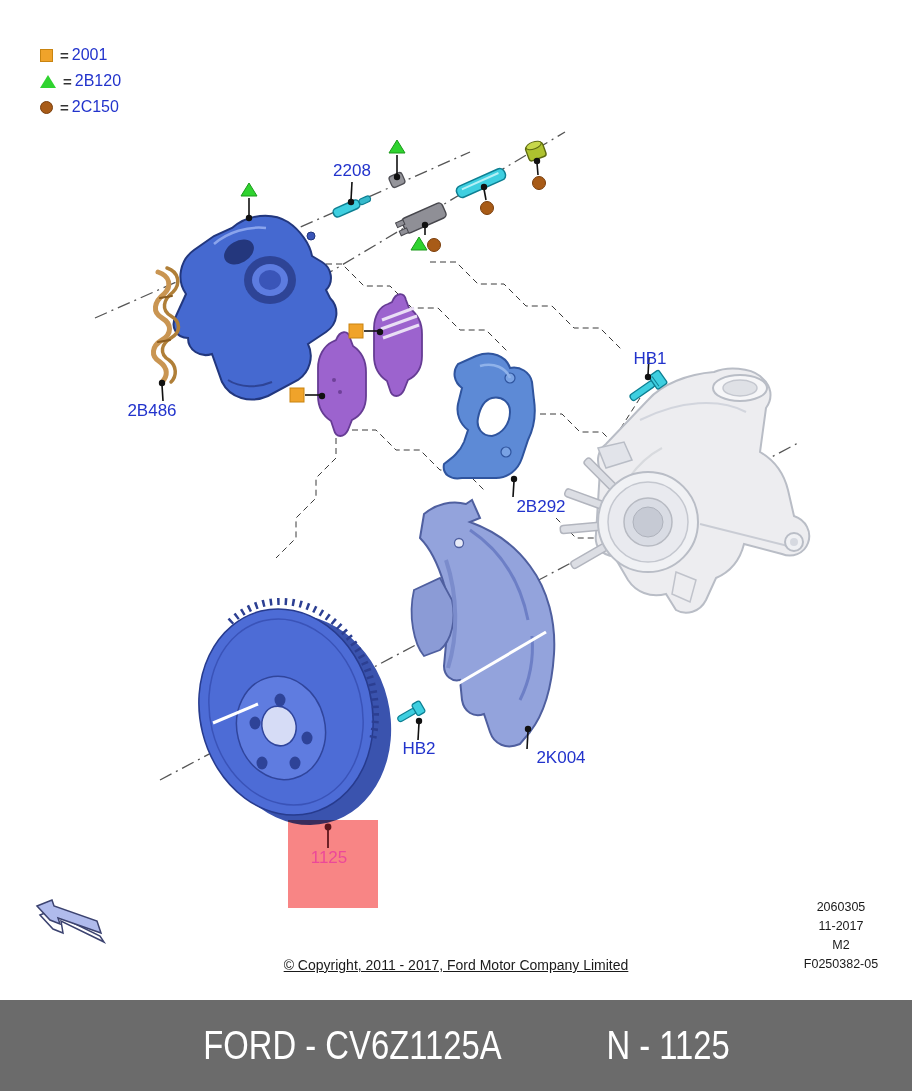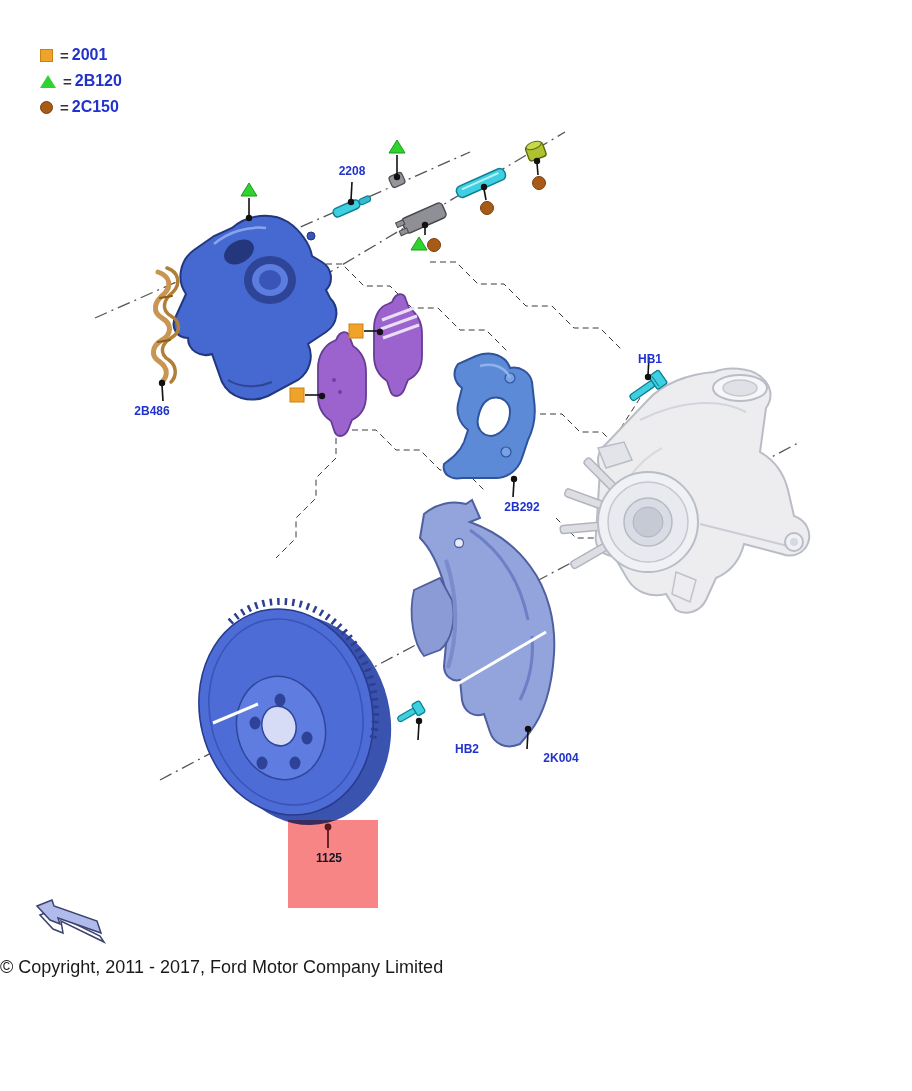--- a/index.html
+++ b/index.html
@@ -12,38 +12,38 @@
 
   
   .legend { position:absolute; left:40px; top:42px; }
   .legend-row { display:flex; align-items:center; height:26px; }
   .mk { display:inline-block; margin-right:7px; }
   .mk-square { width:13px; height:13px; background:#f0a32a; border:1px solid #c98410; }
   .mk-triangle { width:0; height:0; border-left:8px solid transparent;
                  border-right:8px solid transparent; border-bottom:13px solid #2fd32f; }
   .mk-circle { width:13px; height:13px; border-radius:50%; background:#a85b17; border:1px solid #7a3e0c; }
   .legend-eq { color:#333; font-weight:bold; font-size:15px; margin-right:3px; }
-  .legend-code { color:#2233cc; font-weight:bold; font-size:16px; }
+  .legend-code { color:#2233cc; font-weight:normal; font-size:16px; }
 
   
   .part-label {
     position:absolute; transform:translate(-50%,-50%);
-    color:#2233cc; font-weight:bold; font-size:12px; white-space:nowrap;
+    color:#2233cc; font-weight:normal; font-size:17px; white-space:nowrap;
     cursor:pointer;
   }
-  .part-label.highlighted { color:#0f172a;text-align:right; }
+  .part-label.highlighted { color:#ec4899;text-align:right; }
 
   
   .doc-info {
     position:absolute; left:770px; top:898px; width:142px;
     text-align:center; font-size:12.5px; line-height:19px; color:#1a1a1a;
   }
   .copyright {
     position:absolute; left:0; top:957px; width:100%;
-    text-align:left; font-size:18px; color:#1a1a1a;
+    text-align:center; font-size:14px; color:#1a1a1a;text-decoration:underline;
   }
   .footer-bar {
     position:absolute; left:0; top:1000px; width:912px; height:91px;
     background:#6b6b6b; display:flex; align-items:center; justify-content:center;
     column-gap:52px;
   }
   .footer-text {
     color:#ffffff; font-size:41px; font-weight:normal; letter-spacing:0;
     display:inline-block; transform:scaleX(0.8); white-space:nowrap;
   }
@@ -307,22 +307,32 @@
     <div class="legend-row">
       <span class="mk mk-circle"></span>
       <span class="legend-eq">=</span>
       <span class="legend-code">2C150</span>
     </div>
   </div>
 
   <div class="part-label" style="left:352px; top:171px;">2208</div>
   <div class="part-label" style="left:152px; top:411px;">2B486</div>
   <div class="part-label" style="left:650px; top:359px;">HB1</div>
-  <div class="part-label" style="left:522px; top:507px;">2B292</div>
-  <div class="part-label" style="left:419px; top:749px;margin-left:48px;">HB2</div>
+  <div class="part-label" style="left:541px; top:507px;">2B292</div>
+  <div class="part-label" style="left:419px; top:749px;">HB2</div>
   <div class="part-label" style="left:529px; top:758px;margin-left:32px;">2K004</div>
   <div class="part-label highlighted" style="left:329px; top:858px;">1125</div>
 
+  <div class="doc-info">
+    <div>2060305</div>
+    <div>11-2017</div>
+    <div>M2</div>
+    <div>F0250382-05</div>
+  </div>
 
   <div class="copyright">© Copyright, 2011 - 2017, Ford Motor Company Limited</div>
 
+  <div class="footer-bar">
+    <span class="footer-text">FORD - CV6Z1125A</span>
+    <span class="footer-text">N - 1125</span>
+  </div>
 
 </div>
 
 </body></html>

